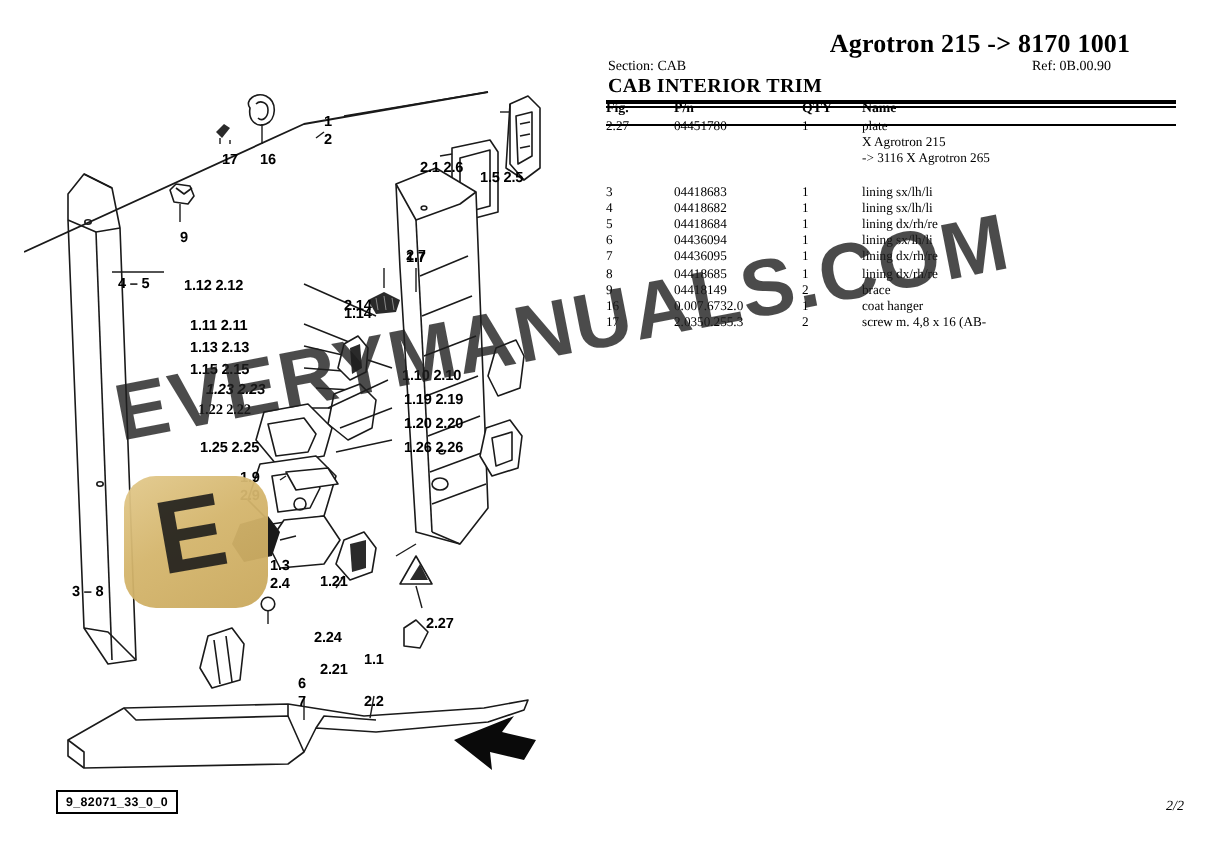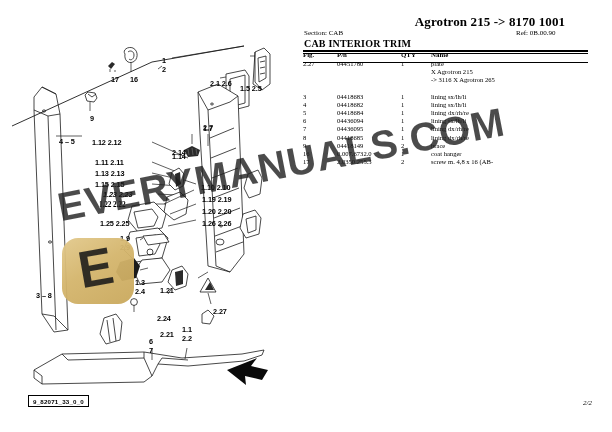--- a/index.html
+++ b/index.html
@@ -346,21 +346,21 @@
         <div class="lbl" style="left: 123px; top: 264px;">1.3</div>
         <div class="lbl" style="left: 123px; top: 273px;">2.4</div>
         <div class="lbl" style="left: 148px; top: 272px;">1.21</div>
         <div class="lbl" style="left: 148px; top: 281px; margin-top: 35px;">2.21</div>
         <div class="lbl" style="left: 24px; top: 277px;">3 – 8</div>
         <div class="lbl" style="left: 113px; top: 300px; margin-left: 32px;">2.24</div>
         <div class="lbl" style="left: 201px; top: 293px;">2.27</div>
         <div class="lbl" style="left: 137px; top: 323px;">6</div>
         <div class="lbl" style="left: 137px; top: 332px;">7</div>
         <div class="lbl" style="left: 170px; top: 311px;">1.1</div>
-        <div class="lbl" style="left: 170px; top: 320px; text-align: center;">2.2</div>
+        <div class="lbl" style="left: 170px; top: 332px; text-align: center;">2.2</div>
       </div>
 
     <div class="fig-code">9_82071_33_0_0</div>
   </div>
 
   <div class="hdr-title">Agrotron 215 -&gt; 8170 1001</div>
 
   <div class="hdr-section">Section: CAB</div>
 
   <div class="hdr-ref">Ref: 0B.00.90</div>

